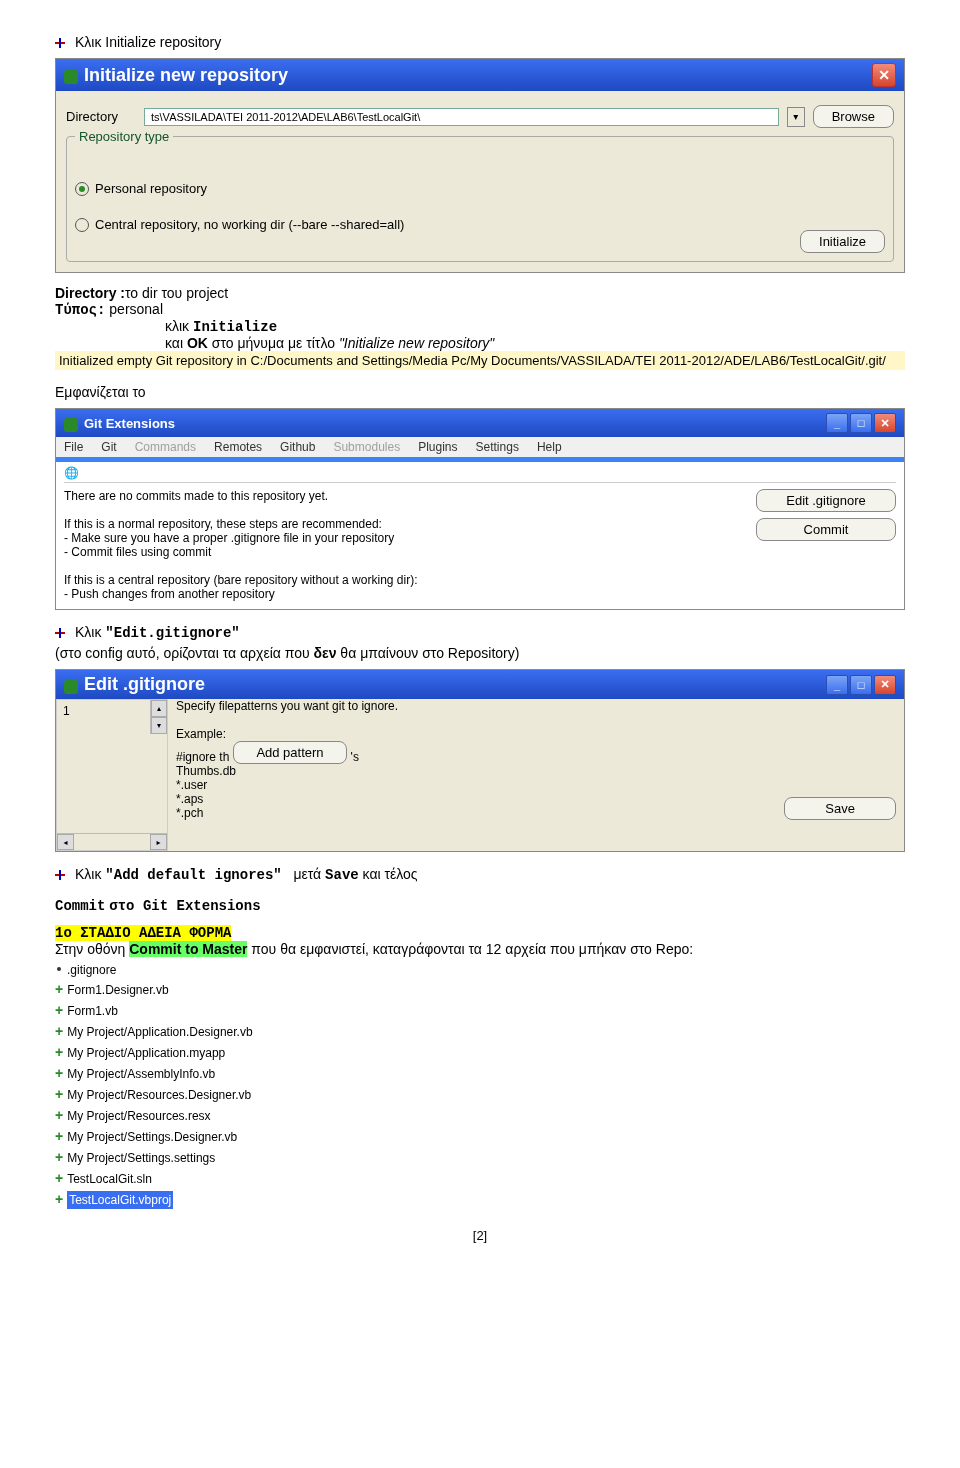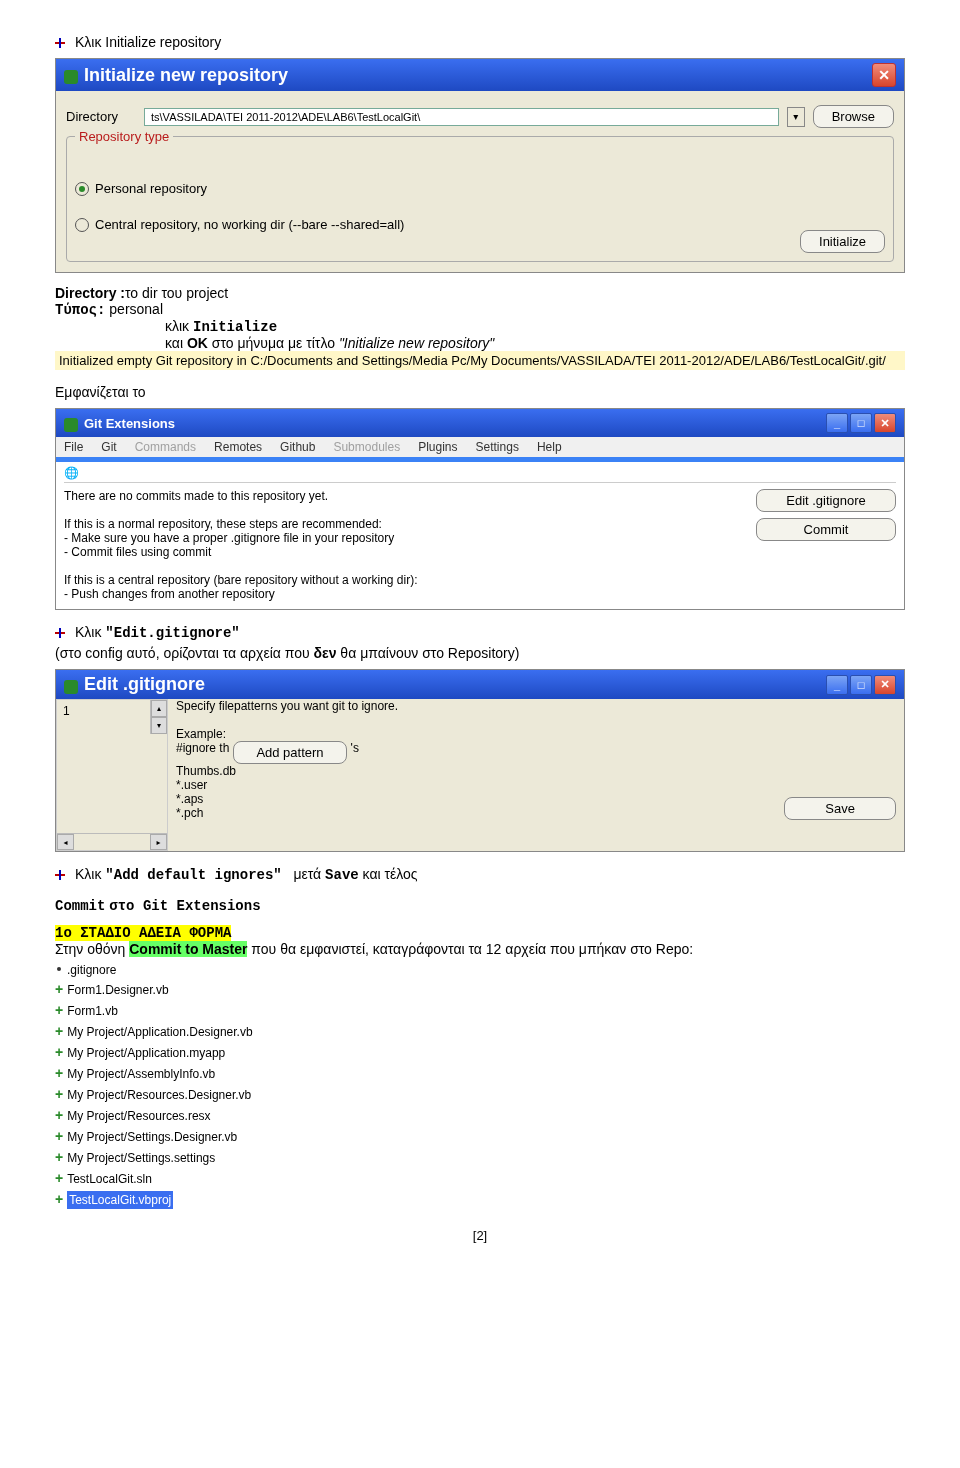--- a/index.html
+++ b/index.html
@@ -12,21 +12,21 @@
 .titlebar.small{font-size:13px}
 .close-x{margin-left:auto;width:22px;height:22px;background:linear-gradient(#f08c7a,#d8452c);border:1px solid #b33;border-radius:3px;display:flex;align-items:center;justify-content:center;color:#fff;font-weight:bold;font-size:14px}
 .win-ctrls{margin-left:auto;display:flex;gap:2px}
 .win-ctrls div{width:20px;height:18px;background:linear-gradient(#7ca5f5,#3a6ef0);border:1px solid #2a4fb0;border-radius:2px;display:flex;align-items:center;justify-content:center;color:#fff;font-size:11px;font-weight:bold}
 .dlg-body{background:#ece9d8;padding:10px;font-size:13px}
 .row{display:flex;align-items:center;gap:8px;margin:4px 0}
 .btn{border:1px solid #888;background:#f4f3ec;padding:3px 18px;font-size:13px;display:inline-block;border-radius:8px}
 .input-box{border:1px solid #7a9;background:#fff;padding:2px 6px;font-size:11px;flex:1}
 .dropdown-arrow{width:16px;height:18px;border:1px solid #888;background:#ece9d8;display:flex;align-items:center;justify-content:center;font-size:10px}
 .fieldset{border:1px solid #aaa;padding:8px;margin-top:8px;border-radius:4px}
-.legend{color:#b91c1c;font-size:13px;position:relative;top:-16px;background:#ece9d8;padding:0 4px;display:inline-block}
+.legend{color:#14532d;font-size:13px;position:relative;top:-16px;background:#ece9d8;padding:0 4px;display:inline-block}
 .radio{display:flex;align-items:center;gap:6px;font-size:13px;margin:21px 0}
 .radio-circle{width:12px;height:12px;border:1px solid #555;border-radius:50%;display:flex;align-items:center;justify-content:center}
 .radio-dot{width:6px;height:6px;border-radius:50%;background:#2b8b2b}
 .highlight{background:#fff7c8;font-size:13px;padding:2px 4px;font-family:"Trebuchet MS",sans-serif}
 .menubar{display:flex;gap:18px;background:#f0f0f0;font-size:12px;color:#333;padding:3px 8px;border-bottom:5px solid #3b82f6}
 .menubar span.dis{color:#a0a0a0}
 .white-panel{background:#fff;padding:2px 8px 8px 8px;font-size:12px}
 .globe-row{border-bottom:1px solid #ccc;padding:2px 0}
 .scroll-list{display:flex}
 .scroll-list .left{width:110px;border:1px solid #ccc;height:150px;display:flex;flex-direction:column;position:relative}
@@ -176,21 +176,21 @@
           </div>
         <div class="scrollbar-h">
             <div class="sb-btn-h">◂</div>
             <div style="flex:1"></div>
             <div class="sb-btn-h">▸</div>
           </div>
       </div>
       <div class="right">
         <div>Specify filepatterns you want git to ignore.</div><br>
         <div>Example:</div>
-        <div style="display:flex;align-items:flex-start;gap:0">
+        <div style="display:flex;align-items:flex-end;gap:0">
           <span>#ignore th</span>
           <span class="btn" style="padding:3px 22px;margin:0 4px">Add pattern</span>
           <span>'s</span>
         </div>
         <div>Thumbs.db</div>
         <div>*.user</div>
         <div style="display:flex;gap:10px">
           <div style="flex:1">
             <div>*.aps</div>
             <div>*.pch</div>

